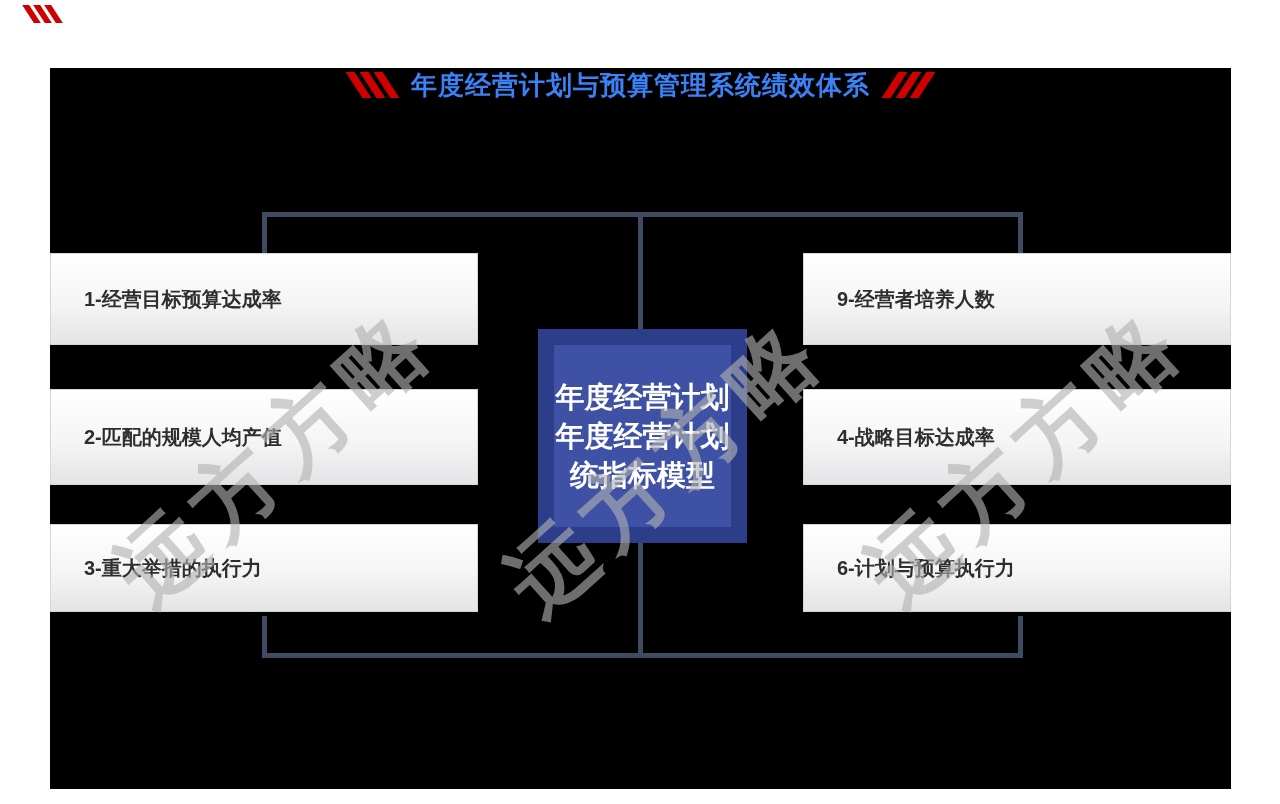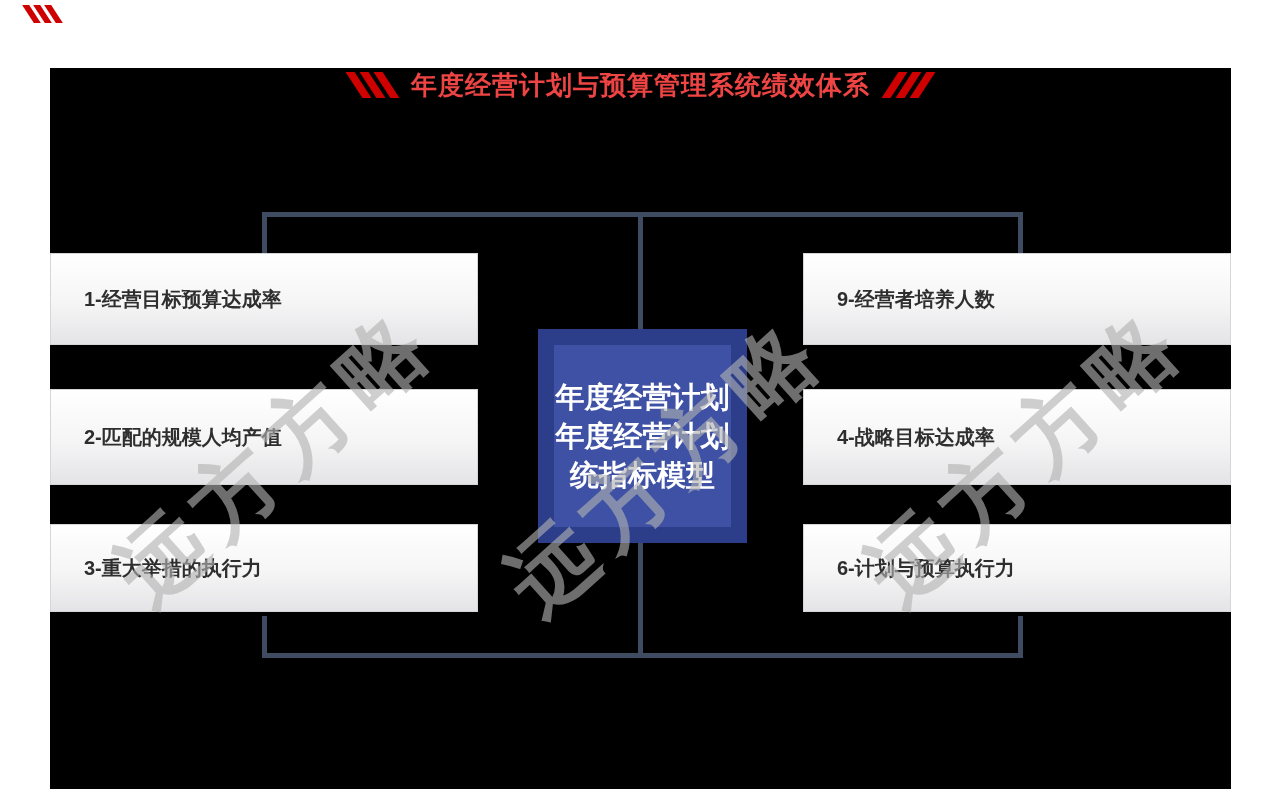--- a/index.html
+++ b/index.html
@@ -10,21 +10,21 @@
   
   .corner-mark{position:absolute;left:28px;top:5px;display:flex;gap:4px;}
   .corner-mark .bar{width:7px;height:18px;background:#cf0000;transform:skewX(33deg);}
 
   
   .stage{position:absolute;left:50px;top:68px;width:1181px;height:721px;background:#000000;}
 
   
   .title-row{position:absolute;left:0;top:0;width:100%;height:34px;
     display:flex;align-items:center;justify-content:center;gap:20px;z-index:10;}
-  .page-title{font-size:26px;font-weight:800;color:#ef4444;letter-spacing:1px;white-space:nowrap;}
+  .page-title{font-size:26px;font-weight:800;color:#3b82f6;letter-spacing:1px;white-space:nowrap;}
   .slash-group{display:flex;gap:5px;height:26px;}
   .slash-group .bar{width:9px;height:26px;background:#cf0000;}
   .slash-left .bar{transform:skewX(33deg);}
   .slash-right .bar{transform:skewX(-33deg);}
 
   
   .cline{position:absolute;background:#3e4b60;z-index:5;}
   .h-top{left:212px;top:144px;width:761px;height:5px;}
   .h-bottom{left:212px;top:585px;width:761px;height:5px;}
   .v-left-top{left:212px;top:144px;width:5px;height:45px;}

